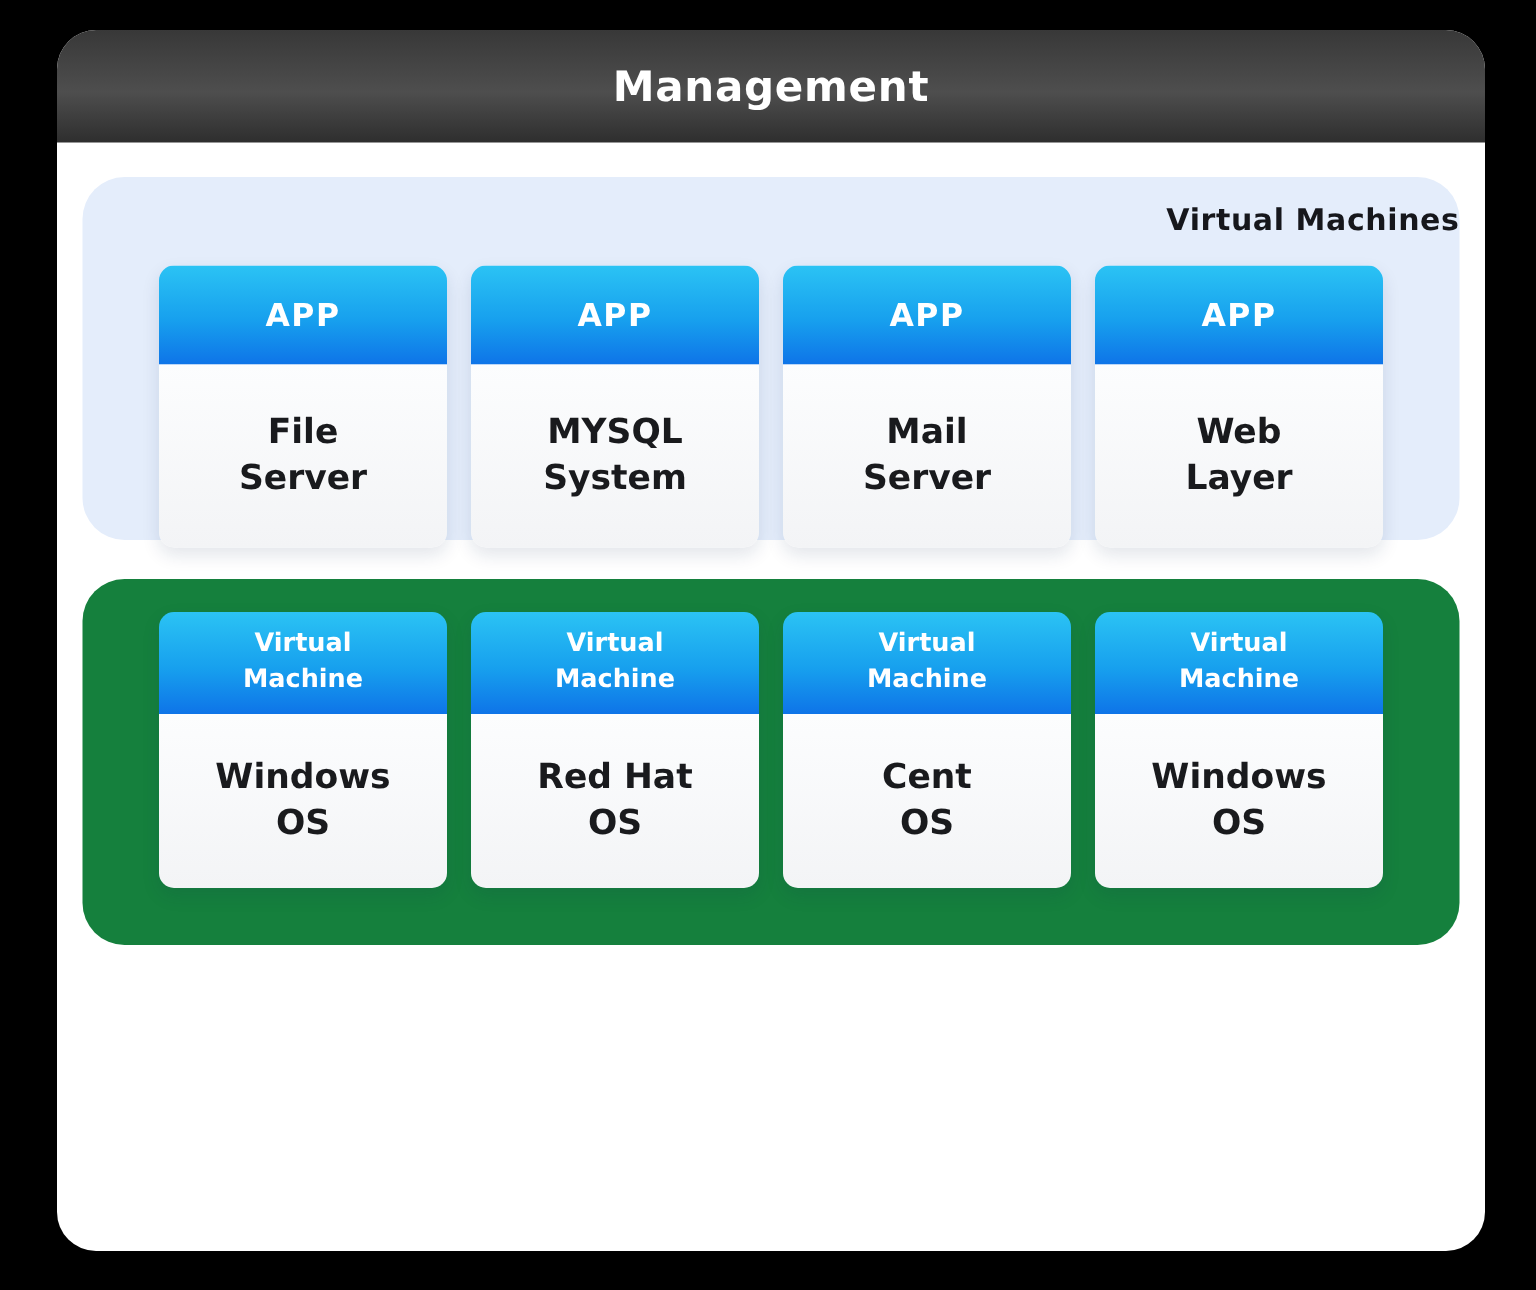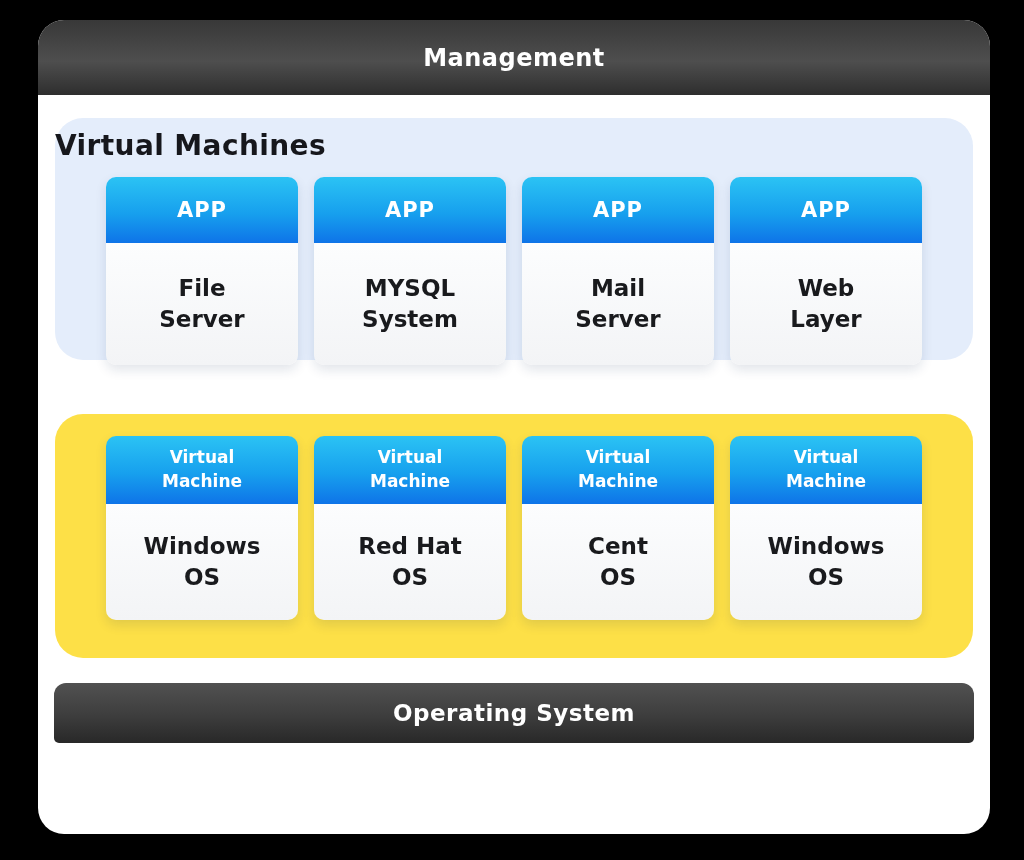--- a/index.html
+++ b/index.html
@@ -29,42 +29,42 @@
   .management-bar {
     height: 75px;
     border-radius: 26px 26px 0 0;
     background: linear-gradient(180deg, #383838 0%, #4e4e4e 55%, #2e2e2e 100%);
     display: flex;
     align-items: center;
     justify-content: center;
   }
   .bar-label {
     color: #ffffff;
-    font-size: 24px;
+    font-size: 28px;
     font-weight: bold;
     letter-spacing: 0.5px;
   }
   
   .section {
     margin: 0 17px;
     border-radius: 28px;
   }
   .vm-section {
     margin-top: 23px;
     height: 242px;
     background: #e4edfb;
   }
   .kvm-section {
-    margin-top: 54px;
+    margin-top: 26px;
     height: 244px;
-    background: #fde047;
+    background: #15803d;
   }
   .section-title {
-    text-align: left;
-    font-size: 28px;
+    text-align: right;
+    font-size: 20px;
     font-weight: bold;
     color: #16171c;
     letter-spacing: 0.4px;
     line-height: 30px;
   }
   .vm-section .section-title { padding-top: 13px; }
   .kvm-section .section-title { margin-top: 23px; }
   
   .cards-row {
     display: flex;
@@ -192,19 +192,16 @@
         </div>
         <div class="card kvm-card">
           <div class="card-header">Virtual
 Machine</div>
           <div class="card-body">Windows
 OS</div>
         </div>
       </div>
     </div>
 
-    <div class="os-bar">
-      <span class="bar-label">Operating System</span>
-    </div>
 
 
   </div>
 </div>
 
 </body></html>

